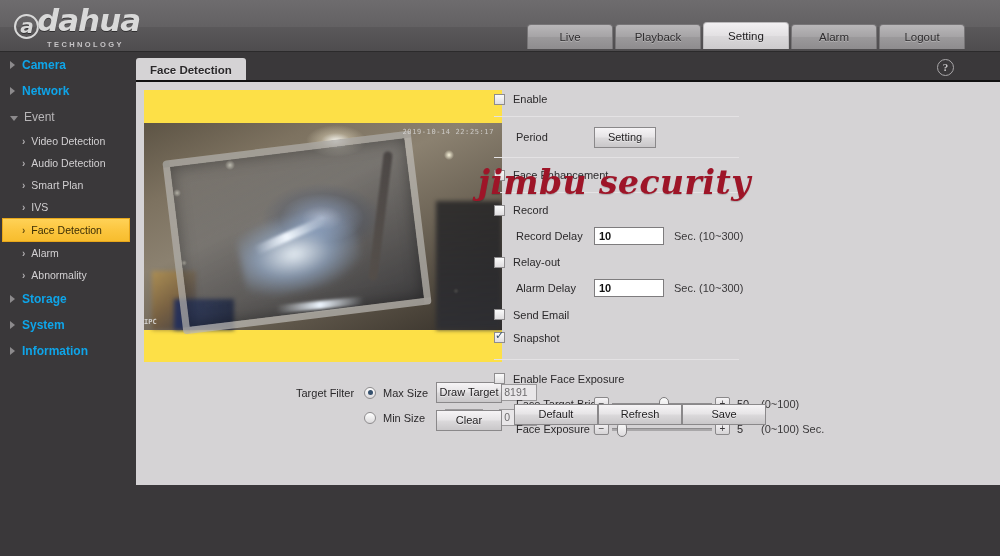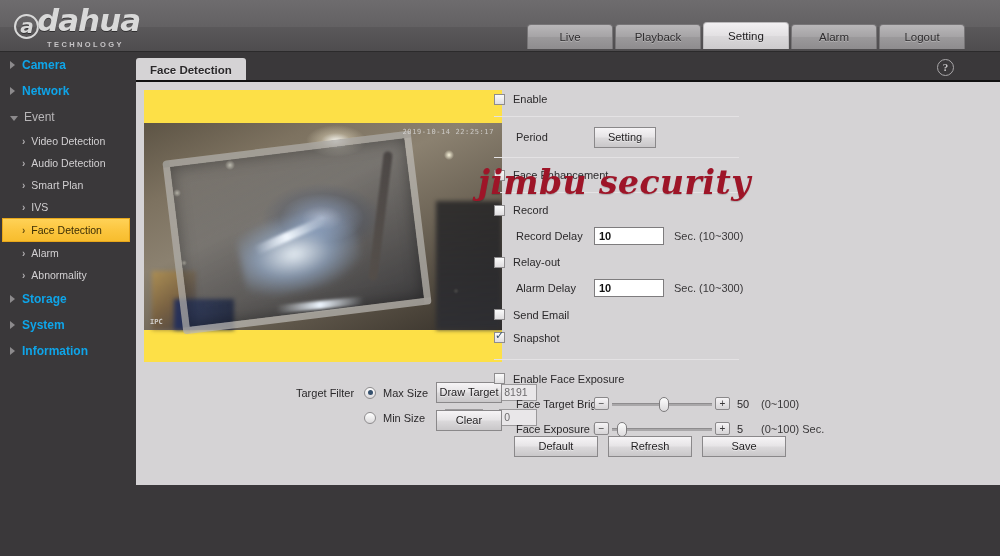--- a/index.html
+++ b/index.html
@@ -141,21 +141,21 @@
   }
   .vid-blue {
     position: absolute; left: 30px; top: 176px; width: 60px; height: 31px;
     background: linear-gradient(90deg, rgba(30,45,95,.85), rgba(18,26,52,.9)); filter: blur(2px);
   }
   .vid-ts {
     position: absolute; right: 8px; top: 5px; font-size: 7px; color: #e2e2e2;
     font-family: "DejaVu Sans Mono", monospace; letter-spacing: .6px; opacity: .75; filter: blur(.4px);
   }
   .vid-ipc {
-    position: absolute; left: 6px; bottom: 4px; font-size: 7px; color: #e6e6e6;
+    position: absolute; left: 0; bottom: 4px; font-size: 7px; color: #e6e6e6;
     font-family: "DejaVu Sans Mono", monospace; font-weight: bold; opacity: .8; filter: blur(.3px);
   }
 
   
   .tfilter { position: absolute; left: 8px; top: 292px; width: 505px; height: 50px; font-size: 11px; color: #2b292b; }
   .tf-label { position: absolute; left: 152px; top: 13px; }
   .tf-row { position: absolute; display: flex; align-items: center; }
   .tf-row.r1 { left: 220px; top: 10px; }
   .tf-row.r2 { left: 220px; top: 35px; }
   .radio {
@@ -213,21 +213,21 @@
     background: #a9a7a9; border-top: 1px solid #8e8c8e;
   }
   .knob {
     position: absolute; top: 0px; width: 10px; height: 15px; border-radius: 5px;
     border: 1px solid #7e7c7e; background: linear-gradient(to bottom, #fcfcfc, #dddbdd);
     cursor: pointer;
   }
   .sval { width: 24px; margin-left: 7px; }
   .srange { color: #3a383a; }
 
-  .actions { position: absolute; left: 378px; top: 354px; display: flex; gap: 10px; }
+  .actions { position: absolute; left: 378px; top: 322px; display: flex; }
   .actions .btn { width: 84px; height: 21px; line-height: 19px; }
 
   
   .watermark {
     position: absolute; left: 478px; top: 163px; z-index: 40;
     font-family: "DejaVu Serif", serif; font-style: italic; font-weight: bold;
     font-size: 33px; color: #9e1528; letter-spacing: .5px; pointer-events: none;
     text-shadow: 0 1px 1px rgba(0,0,0,.18);
   }
 </style>

